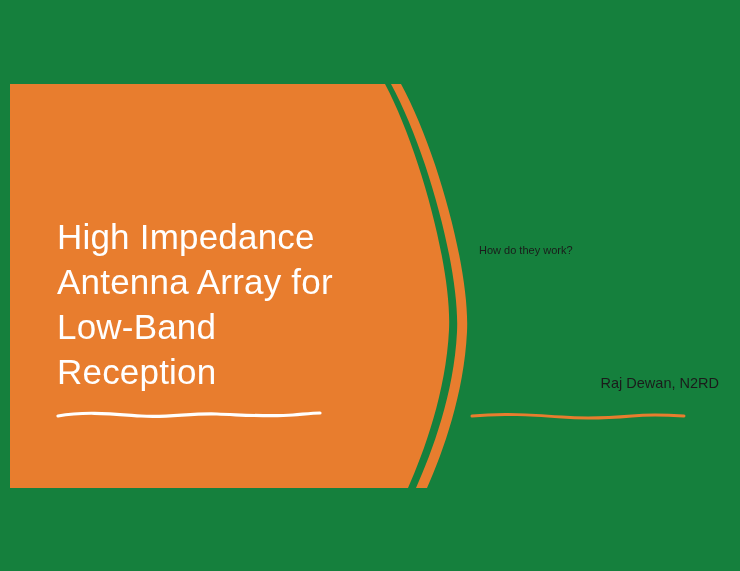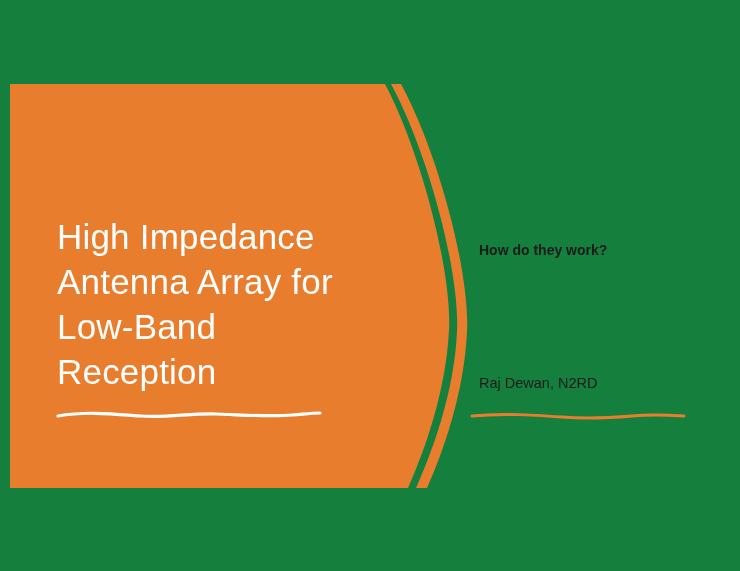--- a/index.html
+++ b/index.html
@@ -47,37 +47,38 @@
 
   
   #subtitle-block {
     position: absolute;
     left: 479px;
     top: 242px;
     width: 240px;
   }
   .subtitle-line {
     margin: 0 0 11px 0;
-    font-size: 14px;
+    font-size: 11px;
     line-height: 17px;
     color: #1b1b1b;
-    font-weight: 700;
+    font-weight: 400;
   }
   #author-block {
     position: absolute;
     left: 479px;
     top: 375px;
     width: 240px;
   }
   #author-text {
     margin: 0;
     font-size: 14.5px;
     line-height: 17px;
     color: #1b1b1b;
     font-weight: 400;
+    text-align: right;
   }
 
   .squiggle {
     position: absolute;
     pointer-events: none;
   }
   #title-rule { left: 55px; top: 403px; }
   #author-rule { left: 468px; top: 405px; }
 </style>
 </head>

